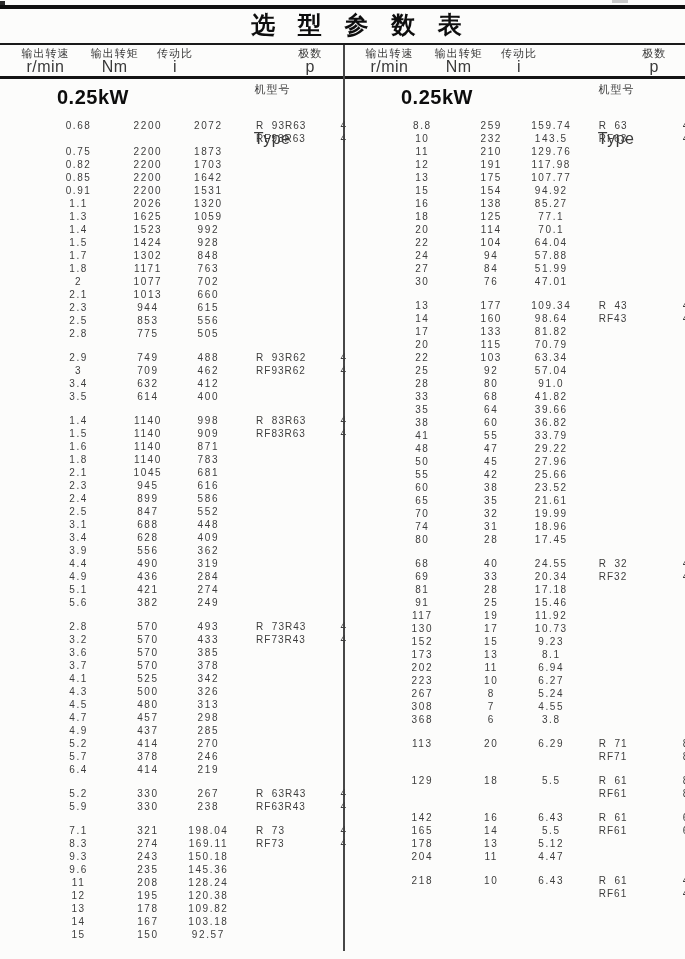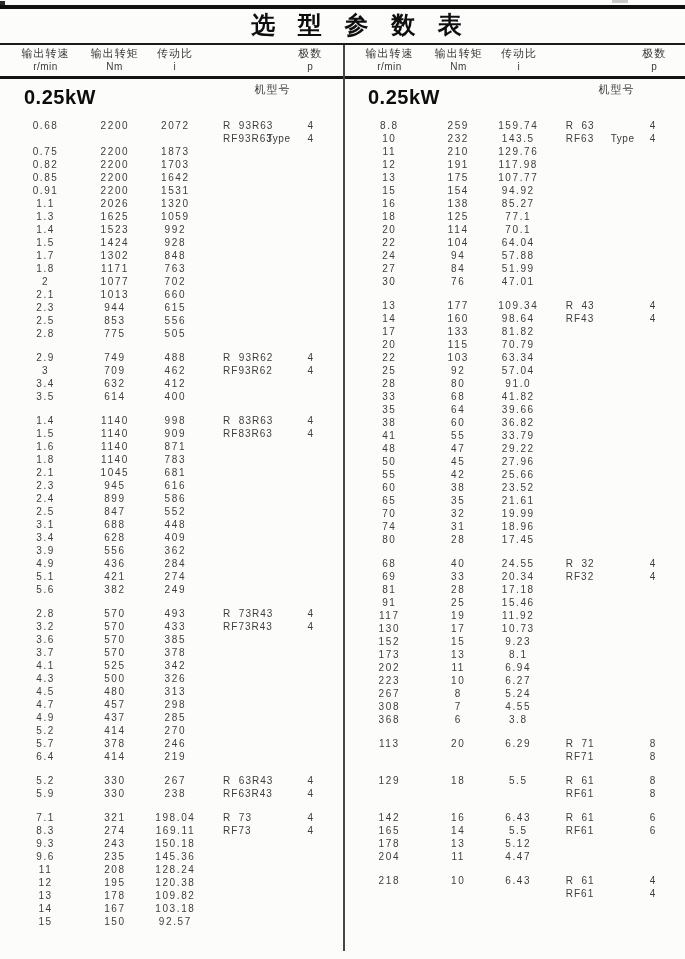--- a/index.html
+++ b/index.html
@@ -22,30 +22,30 @@
     position:absolute;top:9px;left:18px;width:685px;
     text-align:center;font-size:24px;font-weight:bold;
     letter-spacing:8px;color:#0e0e0e;white-space:pre;
   }
   
   .hdr{position:absolute;top:46px;display:flex;width:338px;}
   .hdr-left{left:4px;}
   .hdr-right{left:348px;}
   .hcell{text-align:center;}
   .hlabel{font-size:11px;letter-spacing:1px;color:#3a3a3a;line-height:14px;white-space:nowrap;}
-  .hunit{font-size:10px;letter-spacing:0.5px;color:#3a3a3a;line-height:13px;}
+  .hunit{font-size:16px;letter-spacing:0.5px;color:#3a3a3a;line-height:13px;}
   
   .c1{width:84px;text-align:center;}
   .c2{width:56px;text-align:center;}
   .c3{width:66px;text-align:center;}
   .c4{width:84px;text-align:left;padding-left:15px;box-sizing:border-box;white-space:pre;}
   .c5{width:52px;text-align:center;padding-right:12px;box-sizing:border-box;}
   .hcell.c4{text-align:right;padding-left:0;}
   
-  .half{position:absolute;top:86px;}
+  .half{position:absolute;top:86px;padding-left:33px;}
   .half-left{left:0;width:343px;}
   .half-right{left:344px;width:341px;}
   .power{
     margin:0 0 11px 24px;
     font-size:20px;font-weight:bold;color:#0d0d0d;
     letter-spacing:0.5px;line-height:22px;
   }
   .rows{margin-left:4px;}
   .row{display:flex;height:13px;line-height:13px;font-size:10px;letter-spacing:1.6px;color:#3d3d3d;}
   .row .c4{letter-spacing:1px;}
@@ -334,20 +334,27 @@
           <span class="c5"></span>
         </div>
         <div class="row">
           <span class="c1">3.9</span>
           <span class="c2">556</span>
           <span class="c3">362</span>
           <span class="c4"></span>
           <span class="c5"></span>
         </div>
         <div class="row">
+          <span class="c1">4.4</span>
+          <span class="c2">490</span>
+          <span class="c3">319</span>
+          <span class="c4"></span>
+          <span class="c5"></span>
+        </div>
+        <div class="row">
           <span class="c1">4.9</span>
           <span class="c2">436</span>
           <span class="c3">284</span>
           <span class="c4"></span>
           <span class="c5"></span>
         </div>
         <div class="row">
           <span class="c1">5.1</span>
           <span class="c2">421</span>
           <span class="c3">274</span>

